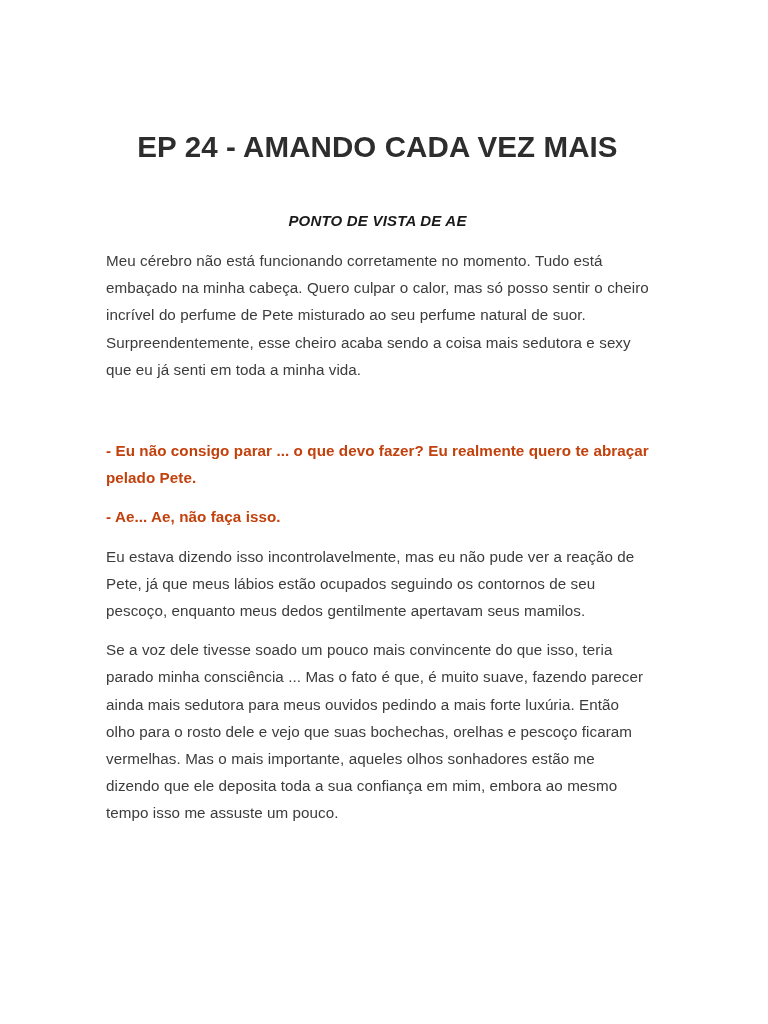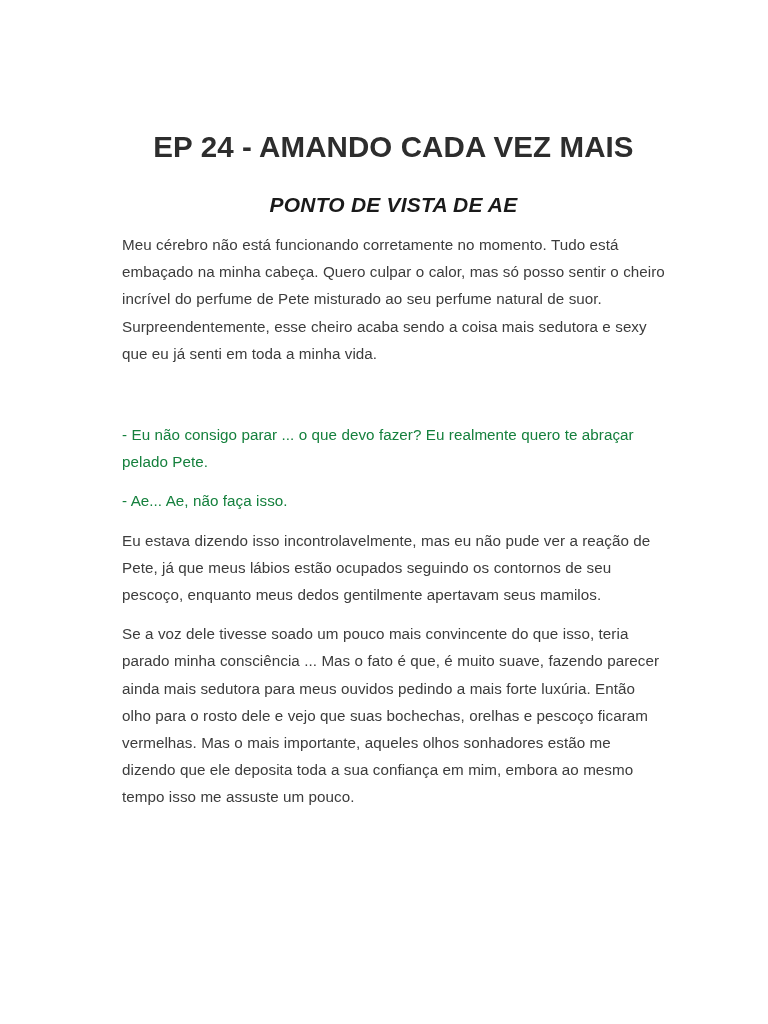--- a/index.html
+++ b/index.html
@@ -19,41 +19,41 @@
   .page {
     width: 768px;
     height: 1024px;
     background: #ffffff;
     box-sizing: border-box;
     position: relative;
   }
 
   .doc-body {
     position: absolute;
-    left: 122px;
+    left: 106px;
     top: 0;
     width: 543px;
   }
 
   .doc-title {
     margin: 0;
     padding: 0;
     font-size: 29.5px;
     font-weight: bold;
     line-height: 34px;
     color: #2d2d2d;
     text-align: center;
     letter-spacing: 0.1px;
     padding-top: 130px;
   }
 
   .doc-subtitle {
-    margin: 0;
+    margin: 16px;
     padding: 0;
-    font-size: 21px;
+    font-size: 15px;
     font-weight: bold;
     font-style: italic;
     line-height: 20px;
     color: #1a1a1a;
     text-align: center;
     letter-spacing: 0.2px;
     padding-top: 31px;
   }
 
   .para {
@@ -69,22 +69,22 @@
 
   .para.first-body {
     margin-top: 16px;
   }
 
   .para + .para {
     margin-top: 12px;
   }
 
   .para.strong {
-    font-weight: normal;
-    color: #15803d;
+    font-weight: bold;
+    color: #c2410c;
   }
 
   .spacer-para {
     margin: 0;
     padding: 0;
     height: 27px;
     font-size: 15.2px;
     line-height: 27.2px;
   }
 

